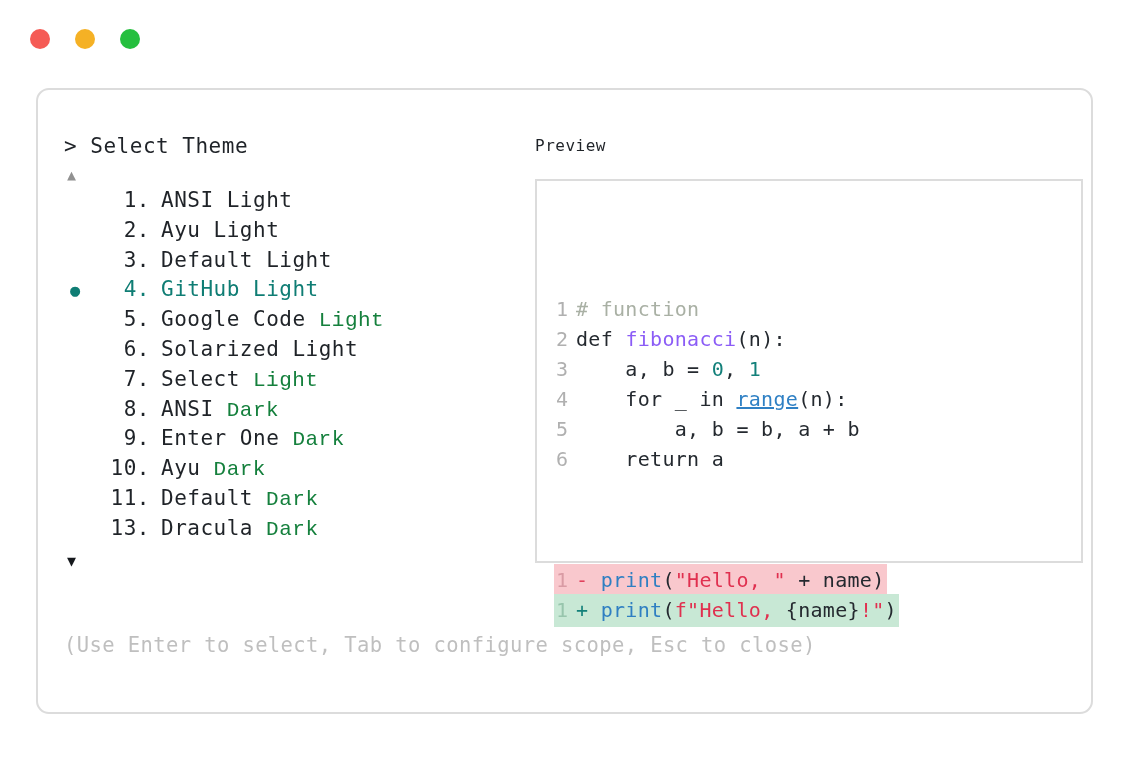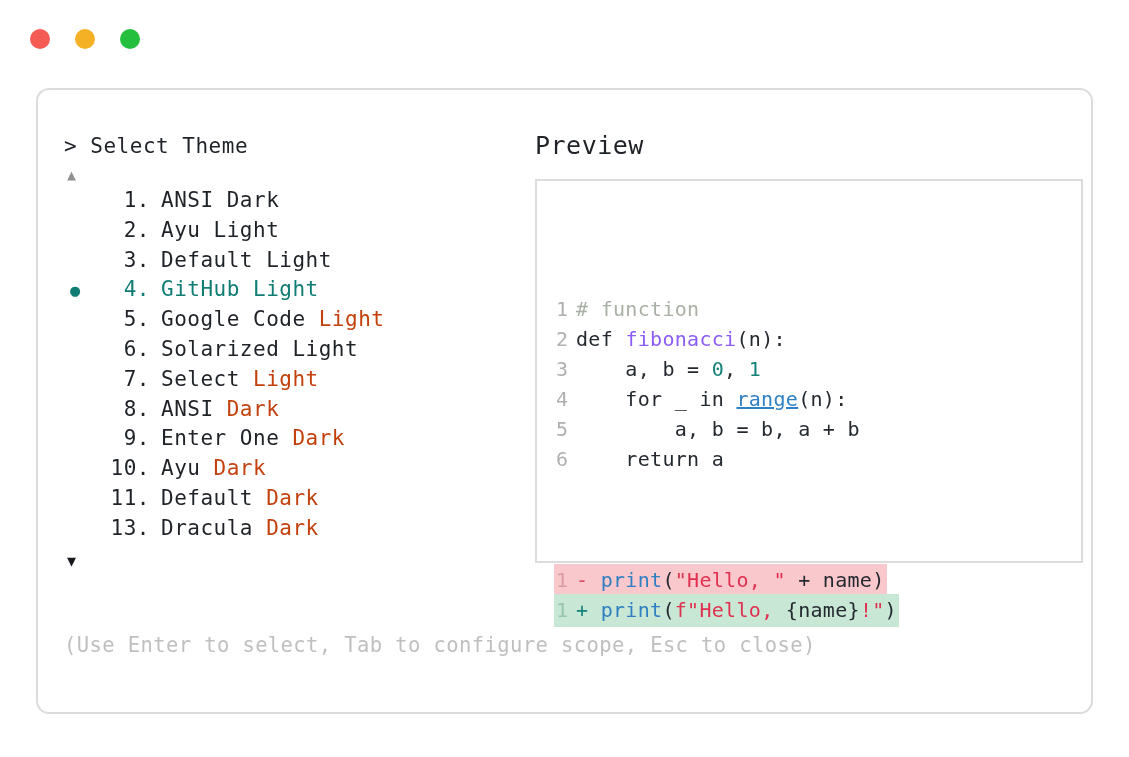--- a/index.html
+++ b/index.html
@@ -108,41 +108,41 @@
   .name-cell {
     padding-left: 11px;
     color: #1f2328;
   }
   .theme-row.selected .num-cell,
   .theme-row.selected .name-cell,
   .theme-row.selected .mode-cell {
     color: #0f7d74;
   }
   .mode-cell { color: #1f2328; }
-  .mode-cell.dim { color: #c2410c; }
+  .mode-cell.dim { color: #15803d; font-family: Liberation Mono, monospace; }
 
   .footer-hint {
     position: absolute;
     left: 26px;
     top: 543px;
     font-size: 20.5px;
     letter-spacing: 0.4px;
     color: #bfbfbf;
     white-space: pre;
   }
 
   
   .right-col {
     position: absolute;
     left: 497px;
     top: 42px;
     width: 535px;
   }
   .preview-label {
-    font-size: 25px;
+    font-size: 16px;
     color: #1f2328;
     letter-spacing: 0.5px;
     line-height: 28px;
   }
   .preview-box {
     margin-top: 19px;
     width: 548px;
     height: 384px;
     box-sizing: border-box;
     border: 2px solid #dcdcdc;
@@ -204,21 +204,21 @@
 
 <div class="card">
   <div class="card-inner">
 
     <div class="left-col">
       <div class="prompt"><span>&gt;</span><span> </span><span>Select Theme</span></div>
 
       <div class="scroll-arrow arrow-up">▲</div>
 
       <div class="theme-list" id="theme-list">
-          <div class="theme-row"><span class="bullet-cell"></span><span class="num-cell">1.</span><span class="name-cell">ANSI Dark</span></div>
+          <div class="theme-row"><span class="bullet-cell"></span><span class="num-cell">1.</span><span class="name-cell">ANSI Light</span></div>
           <div class="theme-row"><span class="bullet-cell"></span><span class="num-cell">2.</span><span class="name-cell">Ayu Light</span></div>
           <div class="theme-row"><span class="bullet-cell"></span><span class="num-cell">3.</span><span class="name-cell">Default Light</span></div>
           <div class="theme-row selected"><span class="bullet-cell">●</span><span class="num-cell">4.</span><span class="name-cell">GitHub Light</span></div>
           <div class="theme-row"><span class="bullet-cell"></span><span class="num-cell">5.</span><span class="name-cell">Google Code</span><span class="mode-cell dim"> Light</span></div>
           <div class="theme-row"><span class="bullet-cell"></span><span class="num-cell">6.</span><span class="name-cell">Solarized Light</span></div>
           <div class="theme-row"><span class="bullet-cell"></span><span class="num-cell">7.</span><span class="name-cell">Select</span><span class="mode-cell dim"> Light</span></div>
           <div class="theme-row"><span class="bullet-cell"></span><span class="num-cell">8.</span><span class="name-cell">ANSI</span><span class="mode-cell dim"> Dark</span></div>
           <div class="theme-row"><span class="bullet-cell"></span><span class="num-cell">9.</span><span class="name-cell">Enter One</span><span class="mode-cell dim"> Dark</span></div>
           <div class="theme-row"><span class="bullet-cell"></span><span class="num-cell">10.</span><span class="name-cell">Ayu</span><span class="mode-cell dim"> Dark</span></div>
           <div class="theme-row"><span class="bullet-cell"></span><span class="num-cell">11.</span><span class="name-cell">Default</span><span class="mode-cell dim"> Dark</span></div>

